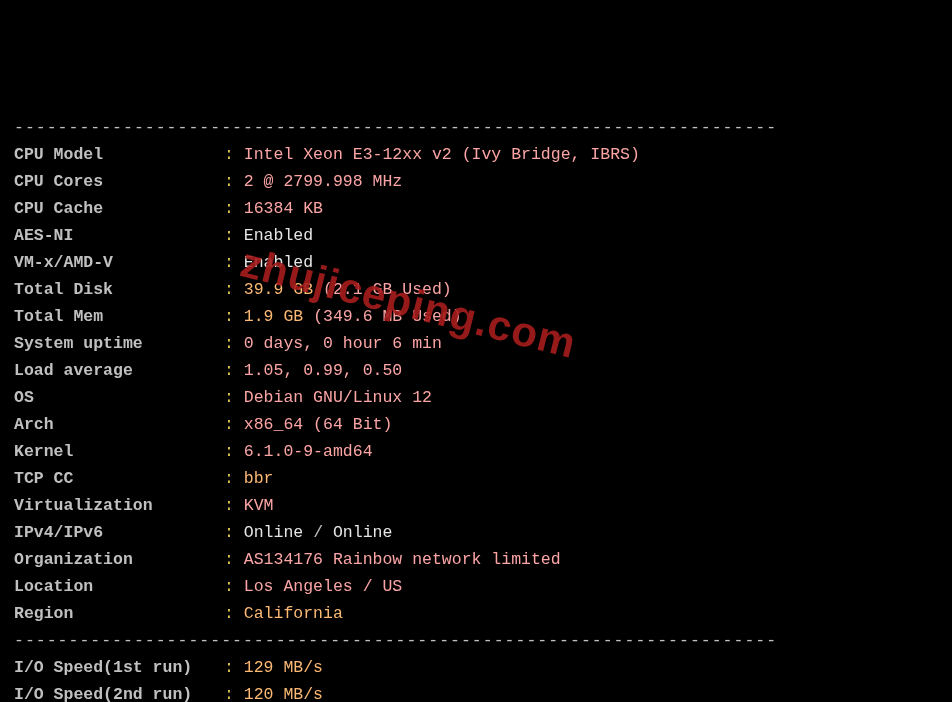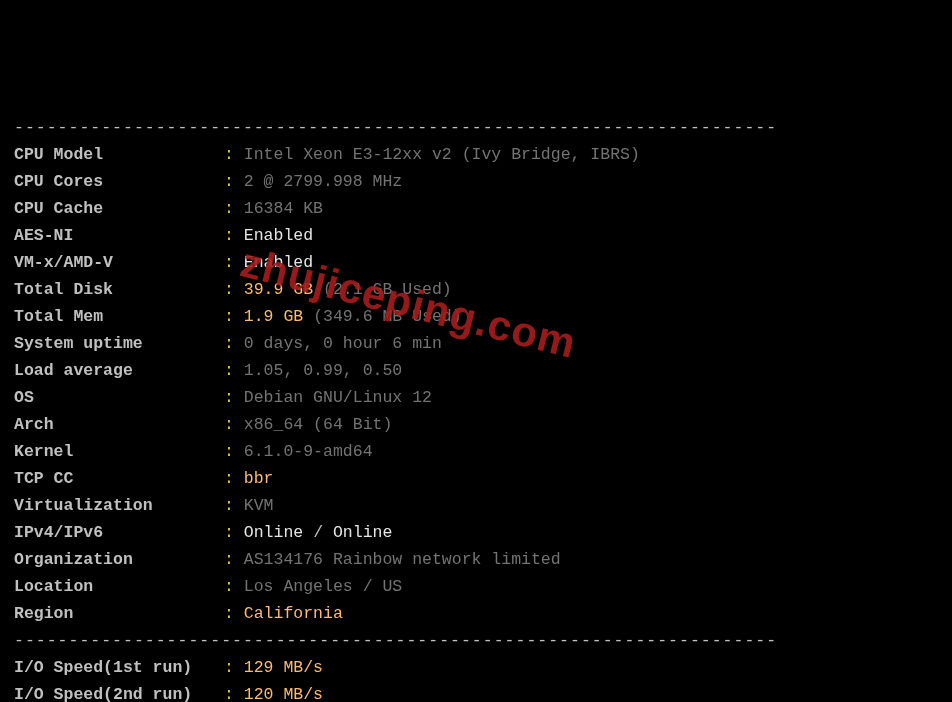--- a/index.html
+++ b/index.html
@@ -12,21 +12,21 @@
     line-height: 27px;
     white-space: pre;
     position: relative;
     width: 952px;
     height: 702px;
     overflow: hidden;
   }
   .dash { color: #c0c0c0; letter-spacing: 1px; }
   .lbl   { color: #c0c0c0; display:inline-block; width: 210px; font-weight: bold; }
   .colon { color: #d8c24a; }
-  .cyan  { color: #737373; }
+  .cyan  { color: #fca5a5; }
   .yellow{ color: #fdba74; }
   .green { color: #e5e5e5; }
   .white { color: #c0c0c0; }
   .watermark {
     position: absolute;
     top: 248px;
     left: 245px;
     font-size: 42px;
     font-weight: bold;
     font-family: Arial, sans-serif;

